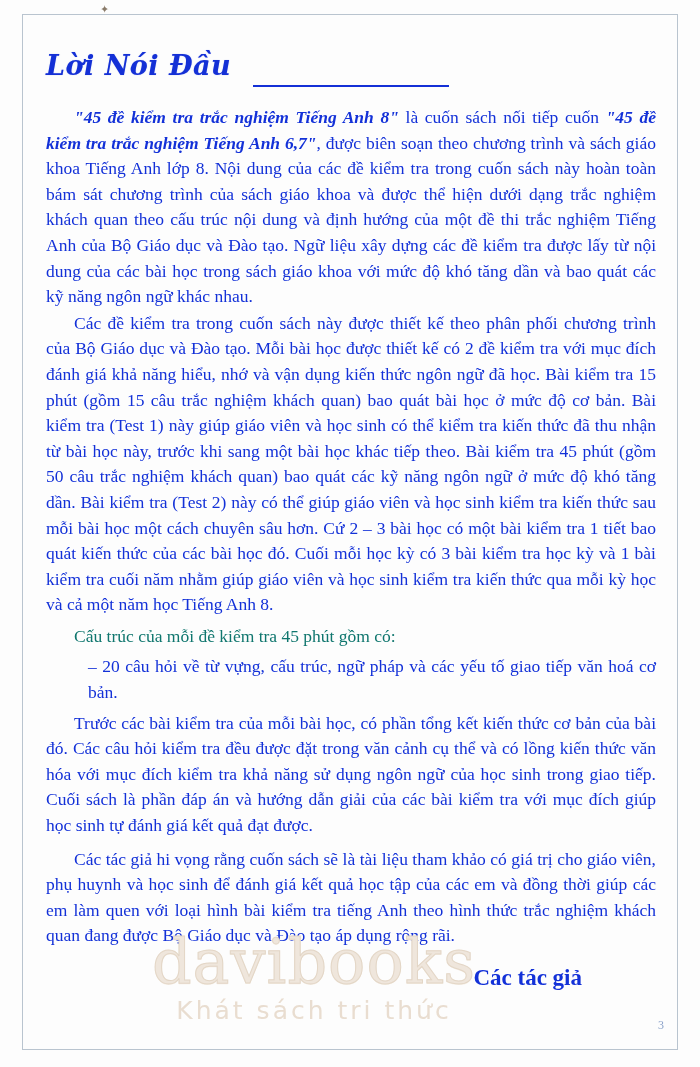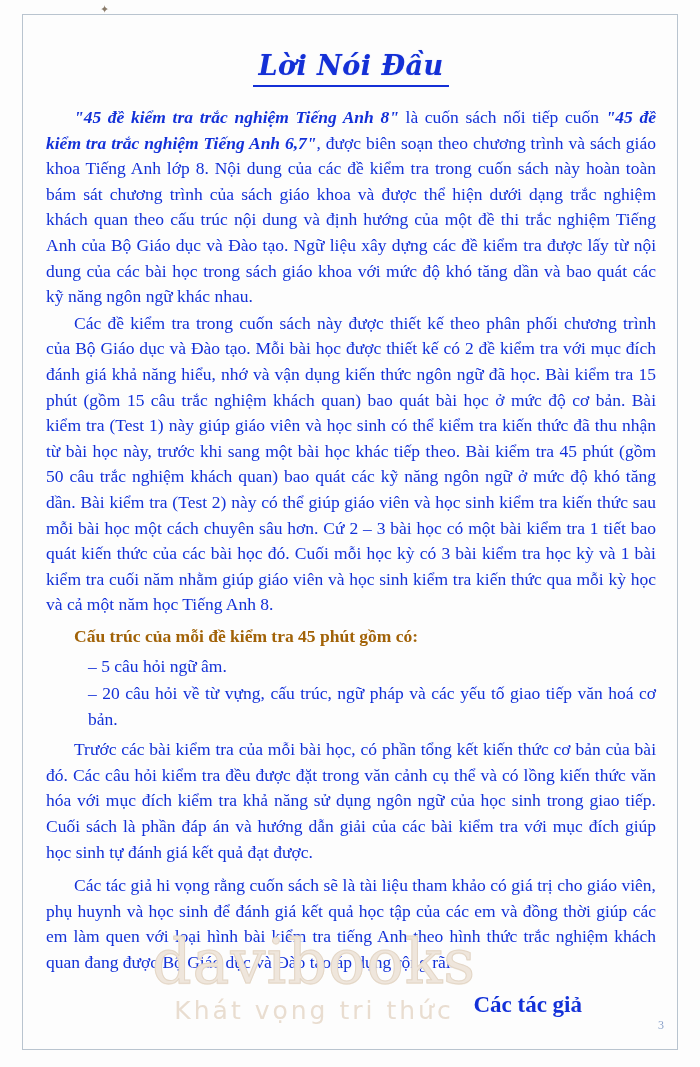--- a/index.html
+++ b/index.html
@@ -50,21 +50,21 @@
   .content {
     position: absolute;
     left: 46px;
     top: 36px;
     width: 610px;
     color: #1331d8;
   }
 
   
   .doc-title {
-    text-align: center;
+    text-align: left;
     font-family: "DejaVu Serif", serif;
     font-weight: bold;
     font-style: italic;
     font-size: 27px;
     color: #1430d6;
     letter-spacing: 0.5px;
     margin: 14px 0 4px 0;
     text-shadow: 0 0 1px rgba(20,48,214,0.35);
   }
   .title-rule {
@@ -83,24 +83,24 @@
     color: #1331d8;
     font-family: "Liberation Serif", serif;
   }
 
   .bold-italic {
     font-weight: bold;
     font-style: italic;
   }
 
   .heading-inline {
-    font-weight: bold;
+    font-weight: normal;
     font-size: 17.5px;
     line-height: 26px;
-    color: #a16207;
+    color: #0f766e;
   }
 
   p.bullet {
     margin: 0 0 1px 0;
     font-size: 17.5px;
     line-height: 25.6px;
     text-align: justify;
     text-indent: 0;
     padding-left: 42px;
     color: #1331d8;
@@ -173,35 +173,34 @@
     <p class="para"><span class="bold-italic">"45 đề kiểm tra trắc nghiệm Tiếng Anh 8"</span><span> là cuốn sách nối tiếp cuốn </span><span class="bold-italic">"45 đề kiểm tra trắc nghiệm Tiếng Anh 6,7"</span><span>, được biên soạn theo chương trình và sách giáo khoa Tiếng Anh lớp 8. Nội dung của các đề kiểm tra trong cuốn sách này hoàn toàn bám sát chương trình của sách giáo khoa và được thể hiện dưới dạng trắc nghiệm khách quan theo cấu trúc nội dung và định hướng của một đề thi trắc nghiệm Tiếng Anh của Bộ Giáo dục và Đào tạo. Ngữ liệu xây dựng các đề kiểm tra được lấy từ nội dung của các bài học trong sách giáo khoa với mức độ khó tăng dần và bao quát các kỹ năng ngôn ngữ khác nhau.</span></p>
 
     <p class="para">Các đề kiểm tra trong cuốn sách này được thiết kế theo phân phối chương trình của Bộ Giáo dục và Đào tạo. Mỗi bài học được thiết kế có 2 đề kiểm tra với mục đích đánh giá khả năng hiểu, nhớ và vận dụng kiến thức ngôn ngữ đã học. Bài kiểm tra 15 phút (gồm 15 câu trắc nghiệm khách quan) bao quát bài học ở mức độ cơ bản. Bài kiểm tra (Test 1) này giúp giáo viên và học sinh có thể kiểm tra kiến thức đã thu nhận từ bài học này, trước khi sang một bài học khác tiếp theo. Bài kiểm tra 45 phút (gồm 50 câu trắc nghiệm khách quan) bao quát các kỹ năng ngôn ngữ ở mức độ khó tăng dần. Bài kiểm tra (Test 2) này có thể giúp giáo viên và học sinh kiểm tra kiến thức sau mỗi bài học một cách chuyên sâu hơn. Cứ 2 – 3 bài học có một bài kiểm tra 1 tiết bao quát kiến thức của các bài học đó. Cuối mỗi học kỳ có 3 bài kiểm tra học kỳ và 1 bài kiểm tra cuối năm nhằm giúp giáo viên và học sinh kiểm tra kiến thức qua mỗi kỳ học và cả một năm học Tiếng Anh 8.</p>
 
     <div class="spacer-xs"></div>
 
     <p class="para"><span class="heading-inline">Cấu trúc của mỗi đề kiểm tra 45 phút gồm có:</span></p>
 
     <div class="spacer-xs"></div>
 
-    <p class="bullet">– 5 câu hỏi ngữ âm.</p>
     <p class="bullet">– 20 câu hỏi về từ vựng, cấu trúc, ngữ pháp và các yếu tố giao tiếp văn hoá cơ bản.</p>
 
     <div class="spacer-xs"></div>
 
     <p class="para">Trước các bài kiểm tra của mỗi bài học, có phần tổng kết kiến thức cơ bản của bài đó. Các câu hỏi kiểm tra đều được đặt trong văn cảnh cụ thể và có lồng kiến thức văn hóa với mục đích kiểm tra khả năng sử dụng ngôn ngữ của học sinh trong giao tiếp. Cuối sách là phần đáp án và hướng dẫn giải của các bài kiểm tra với mục đích giúp học sinh tự đánh giá kết quả đạt được.</p>
 
     <div class="spacer-sm"></div>
 
     <p class="para">Các tác giả hi vọng rằng cuốn sách sẽ là tài liệu tham khảo có giá trị cho giáo viên, phụ huynh và học sinh để đánh giá kết quả học tập của các em và đồng thời giúp các em làm quen với loại hình bài kiểm tra tiếng Anh theo hình thức trắc nghiệm khách quan đang được Bộ Giáo dục và Đào tạo áp dụng rộng rãi.</p>
 
     <div class="signature">Các tác giả</div>
 
   </div>
 
   <div class="watermark">
     <div class="wm-main">davibooks</div>
-    <div class="wm-sub">Khát vọng tri thức</div>
+    <div class="wm-sub">Khát sách tri thức</div>
   </div>
 
   <div class="page-number">3</div>
 
 </div>
 
 </body></html>

